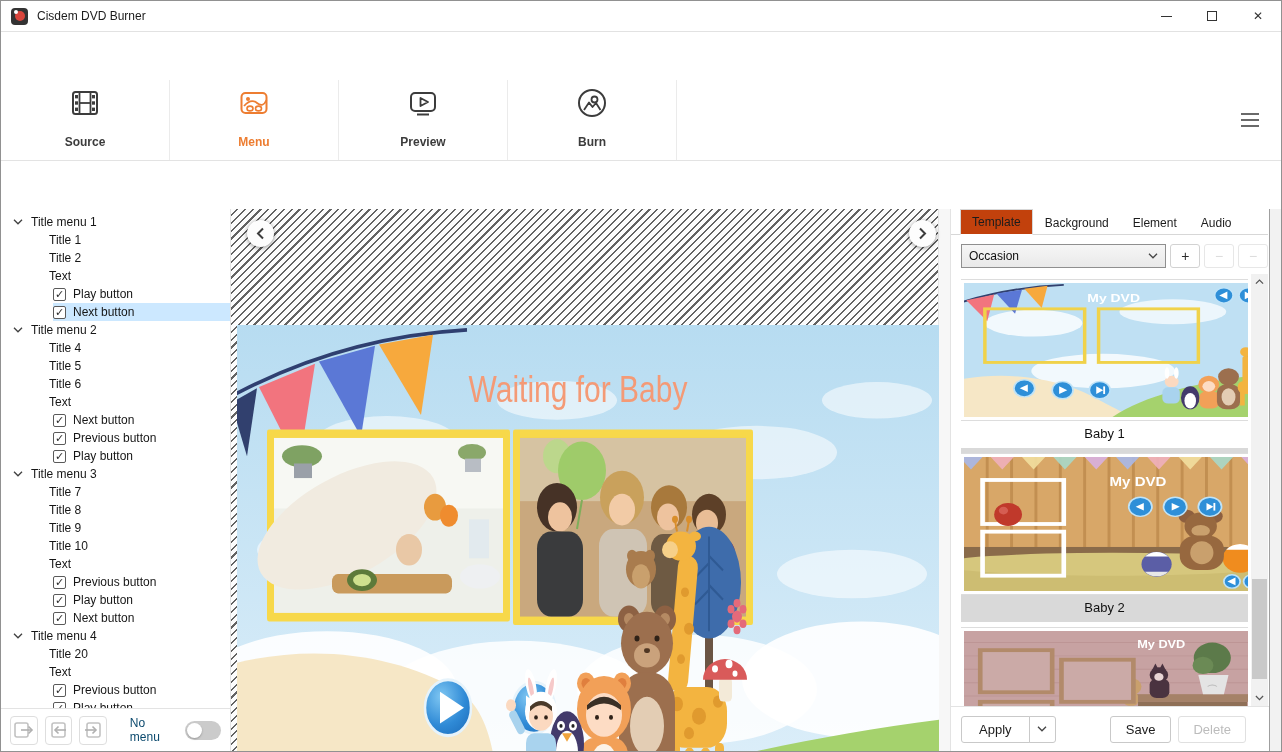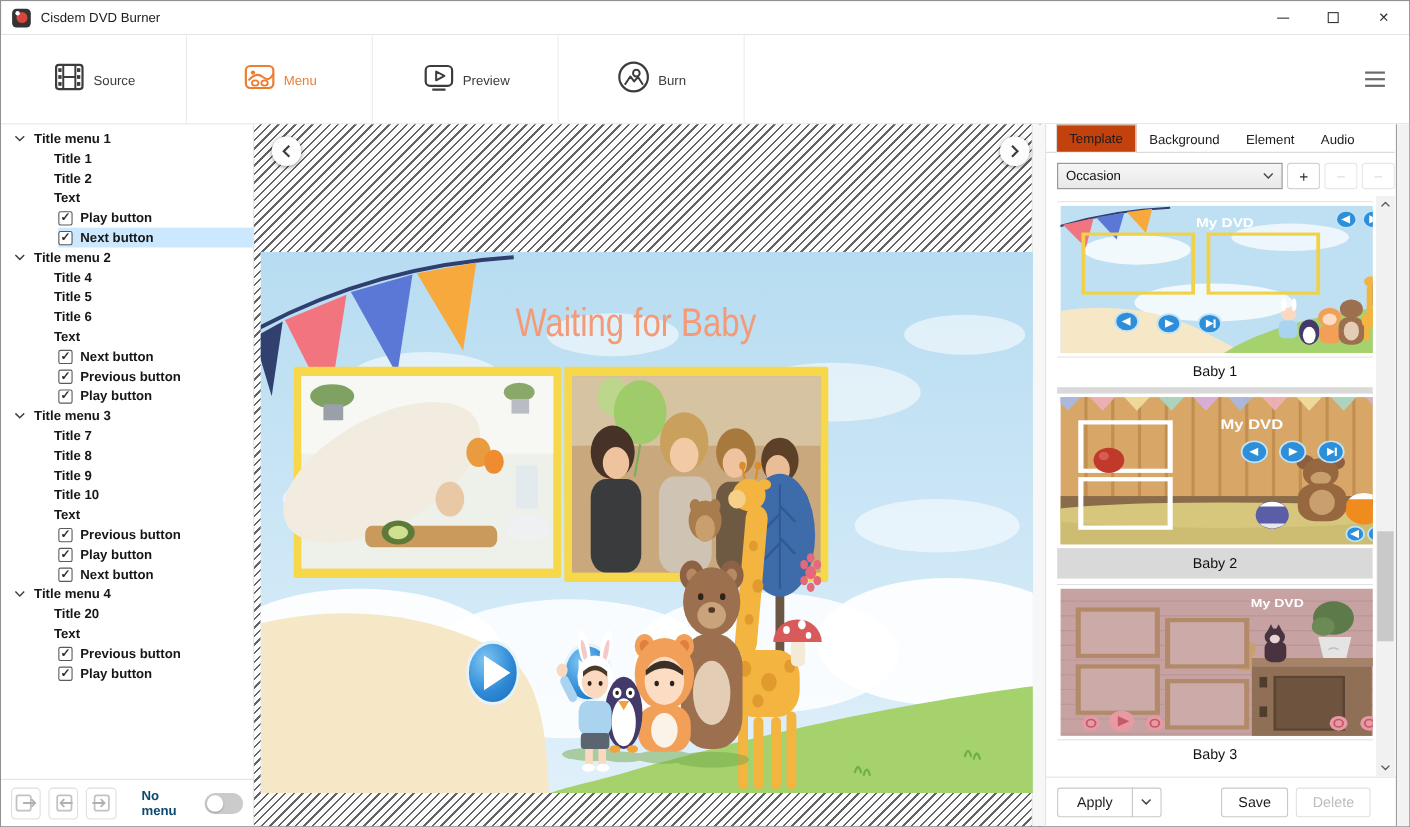--- a/index.html
+++ b/index.html
@@ -1,44 +1,44 @@
 <!DOCTYPE html>
 <html><head>
 <meta charset="utf-8">
 <style>
   * { box-sizing: border-box; margin: 0; padding: 0; }
   html,body { width:1282px; height:752px; }
   body { font-family:"Liberation Sans", sans-serif; background:#fff; overflow:hidden; }
-  .window { width:1282px; height:752px; border:1px solid #919191; display:flex; flex-direction:column; background:#fff; }
+  .window { width:1282px; height:752px; border:1px solid #919191; display:flex; flex-direction:column; background:#fff;gap:48px; }
 
   
   .titlebar { height:31px; display:flex; align-items:center; border-bottom:1px solid #e2e2e2; flex:0 0 auto; }
   .app-icon { width:17px; height:17px; margin-left:10px; background:#333; border-radius:4px; position:relative; }
   .app-icon .disc { position:absolute; left:3.5px; top:3.5px; width:10px; height:10px; border-radius:50%; background:#d9453c; }
   .app-icon .dot { position:absolute; left:3px; top:2px; width:4px; height:4px; border-radius:50%; background:#fff; }
   .title-text { margin-left:9px; font-size:12px; color:#1c1c1c; }
   .win-controls { margin-left:auto; display:flex; height:100%; }
   .win-btn { width:46px; height:100%; display:flex; align-items:center; justify-content:center; color:#333; }
   .glyph-min { width:11px; height:1px; background:#333; display:block; }
   .glyph-max { width:10px; height:10px; border:1px solid #333; display:block; }
   .glyph-close { font-size:12px; line-height:1; }
 
   
   .toolbar { height:81px; display:flex; border-bottom:1px solid #e3e3e3; position:relative; flex:0 0 auto; background:#fff; }
-  .tool-tab { width:169px; border-right:1px solid #ebebeb; display:flex; flex-direction:row; align-items:center; justify-content:center; gap:6px; cursor:pointer; background:#fff; }
+  .tool-tab { width:169px; border-right:1px solid #ebebeb; display:flex; flex-direction:column; align-items:center; justify-content:center; gap:6px; cursor:pointer; background:#fff;font-weight:bold; }
   .tool-tab .tlabel { font-size:12px; color:#3c3c3c; }
   .tool-tab.active .tlabel { color:#ED7D31; }
   .hamburger { position:absolute; right:22px; top:33px; display:flex; flex-direction:column; gap:4px; cursor:pointer; }
   .hamburger span { width:18px; height:2px; background:#6a6a6a; display:block; }
 
   
   .main { flex:1; display:flex; min-height:0; }
 
   
-  .left-panel { width:230px; flex:0 0 auto; border-right:1px solid #e3e3e3; display:flex; flex-direction:column; background:#fff;font-weight:bold; }
+  .left-panel { width:230px; flex:0 0 auto; border-right:1px solid #e3e3e3; display:flex; flex-direction:column; background:#fff; }
   .tree { flex:1; padding-top:4px; overflow:hidden; }
   .trow { display:flex; align-items:center; height:18px; font-size:12px; color:#161616; cursor:default; }
   .trow .chev { display:flex; margin-right:8px; }
   .trow .hl { display:flex; align-items:center; flex:1; height:100%; gap:7px; }
   .trow.selected .hl { background:#cce8ff; }
   .cb { width:13px; height:13px; border:1px solid #5a5a5a; border-radius:2px; background:#fff; font-size:11px; line-height:11px; text-align:center; color:#2b2b2b; flex:0 0 auto; }
   .tree-footer { height:43px; border-top:1px solid #e3e3e3; display:flex; align-items:center; padding:0 9px; flex:0 0 auto; }
   .tf-btn { width:29px; height:29px; border:1px solid #dedede; border-radius:4px; background:#fff; display:flex; align-items:center; justify-content:center; margin-right:7px; }
   .no-menu-label { font-size:12px; color:#0c4a6e; margin-left:16px; }
   .toggle { width:38px; height:19px; background:#cbcbcb; border-radius:10px; margin-left:9px; position:relative; cursor:pointer; }

